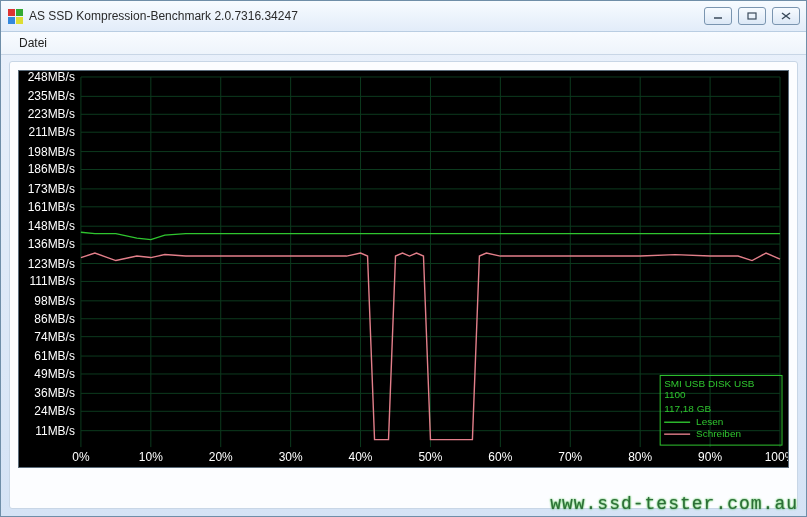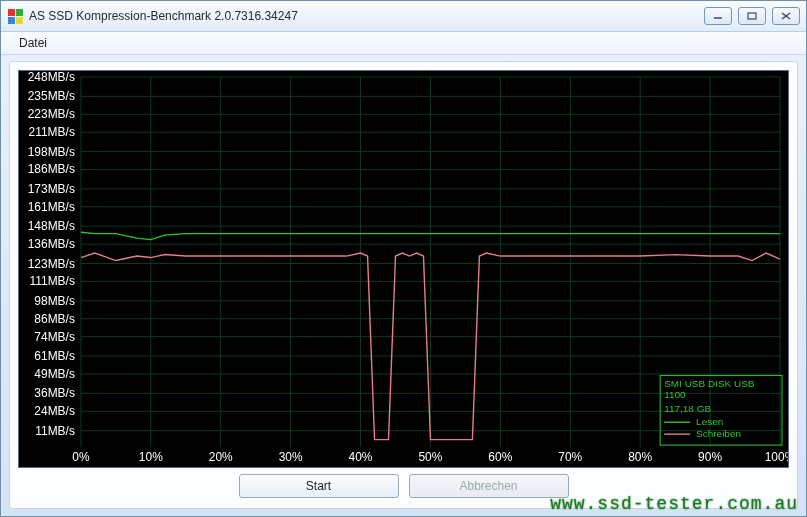--- a/index.html
+++ b/index.html
@@ -129,20 +129,16 @@
           <rect x="642" y="306" width="122" height="70" fill="none" stroke="#2fc52f" stroke-width="1"></rect>
           <text x="646" y="318" fill="#2fc52f" font-size="10">SMI USB DISK USB</text>
           <text x="646" y="329" fill="#2fc52f" font-size="10">1100</text>
           <text x="646" y="343" fill="#2fc52f" font-size="10">117,18 GB</text>
           <line x1="646" y1="353" x2="672" y2="353" stroke="#2fc52f" stroke-width="1.4"></line>
           <text x="678" y="356" fill="#2fc52f" font-size="10">Lesen</text>
           <line x1="646" y1="365" x2="672" y2="365" stroke="#e37f8a" stroke-width="1.4"></line>
           <text x="678" y="368" fill="#2fc52f" font-size="10">Schreiben</text>
         </svg>
     </div>
-    <div class="btnrow">
-      <button class="btn">Start</button>
-      <button class="btn disabled">Abbrechen</button>
-    </div>
   </div>
 
   <div class="watermark">www.ssd-tester.com.au</div>
 </div>
 
 </body></html>

